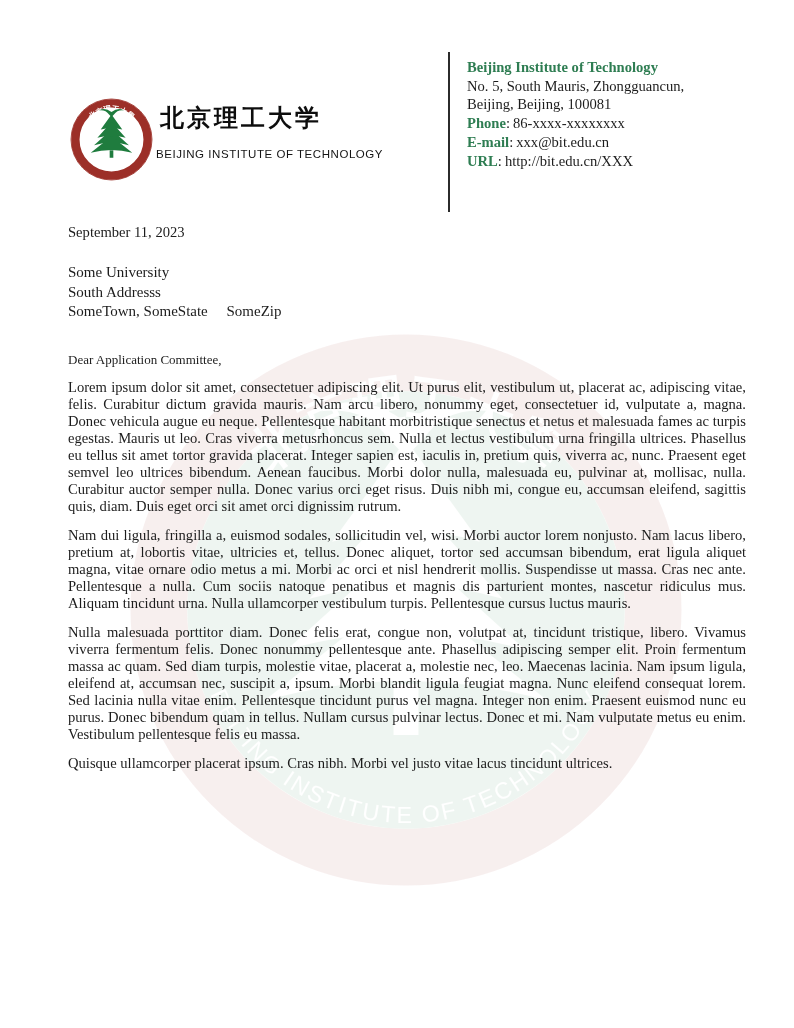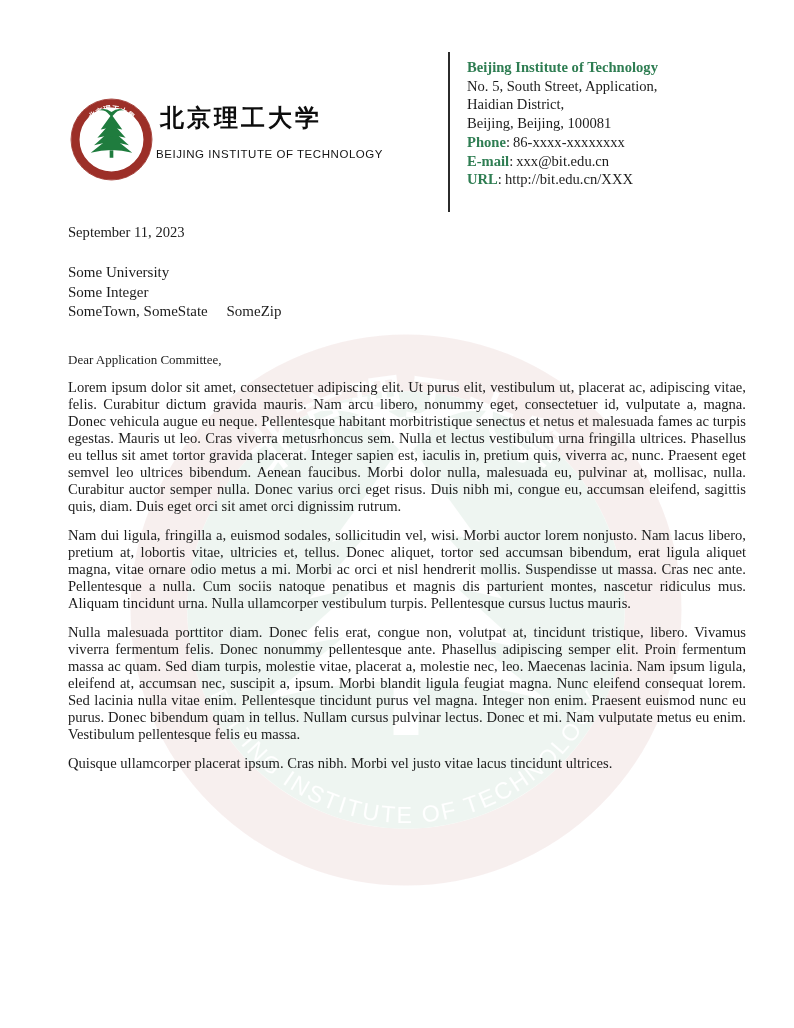--- a/index.html
+++ b/index.html
@@ -101,33 +101,32 @@
     </svg>
   </div>
 
   <div class="logo-cn">北京理工大学</div>
   <div class="logo-en">BEIJING INSTITUTE OF TECHNOLOGY</div>
 
   <div class="header-divider"></div>
 
   <div class="contact">
     <div class="accent">Beijing Institute of Technology</div>
-    <div>No. 5, South Street, Application,</div>
-    <div>Haidian District,</div>
+    <div>No. 5, South Mauris, Zhongguancun,</div>
     <div>Beijing, Beijing, 100081</div>
     <div><span class="accent">Phone</span><span>:</span><span class="val">86-xxxx-xxxxxxxx</span></div>
     <div><span class="accent">E-mail</span><span>:</span><span class="val">xxx@bit.edu.cn</span></div>
     <div><span class="accent">URL</span><span>:</span><span class="val">http://bit.edu.cn/XXX</span></div>
   </div>
 
   <div class="date-line">September 11, 2023</div>
 
   <div class="recipient">
     <div>Some University</div>
-    <div>Some Integer</div>
+    <div>South Addresss</div>
     <div><span>SomeTown, SomeState</span><span class="zip">SomeZip</span></div>
   </div>
 
   <div class="salutation">Dear Application Committee,</div>
 
   <div class="letter-body">
     <p>Lorem ipsum dolor sit amet, consectetuer adipiscing elit. Ut purus elit, vestibulum ut, placerat ac, adipiscing vitae, felis. Curabitur dictum gravida mauris. Nam arcu libero, nonummy eget, consectetuer id, vulputate a, magna. Donec vehicula augue eu neque. Pellentesque habitant morbitristique senectus et netus et malesuada fames ac turpis egestas. Mauris ut leo. Cras viverra metusrhoncus sem. Nulla et lectus vestibulum urna fringilla ultrices. Phasellus eu tellus sit amet tortor gravida placerat. Integer sapien est, iaculis in, pretium quis, viverra ac, nunc. Praesent eget semvel leo ultrices bibendum. Aenean faucibus. Morbi dolor nulla, malesuada eu, pulvinar at, mollisac, nulla. Curabitur auctor semper nulla. Donec varius orci eget risus. Duis nibh mi, congue eu, accumsan eleifend, sagittis quis, diam. Duis eget orci sit amet orci dignissim rutrum.</p>
     <p>Nam dui ligula, fringilla a, euismod sodales, sollicitudin vel, wisi. Morbi auctor lorem nonjusto. Nam lacus libero, pretium at, lobortis vitae, ultricies et, tellus. Donec aliquet, tortor sed accumsan bibendum, erat ligula aliquet magna, vitae ornare odio metus a mi. Morbi ac orci et nisl hendrerit mollis. Suspendisse ut massa. Cras nec ante. Pellentesque a nulla. Cum sociis natoque penatibus et magnis dis parturient montes, nascetur ridiculus mus. Aliquam tincidunt urna. Nulla ullamcorper vestibulum turpis. Pellentesque cursus luctus mauris.</p>
     <p>Nulla malesuada porttitor diam. Donec felis erat, congue non, volutpat at, tincidunt tristique, libero. Vivamus viverra fermentum felis. Donec nonummy pellentesque ante. Phasellus adipiscing semper elit. Proin fermentum massa ac quam. Sed diam turpis, molestie vitae, placerat a, molestie nec, leo. Maecenas lacinia. Nam ipsum ligula, eleifend at, accumsan nec, suscipit a, ipsum. Morbi blandit ligula feugiat magna. Nunc eleifend consequat lorem. Sed lacinia nulla vitae enim. Pellentesque tincidunt purus vel magna. Integer non enim. Praesent euismod nunc eu purus. Donec bibendum quam in tellus. Nullam cursus pulvinar lectus. Donec et mi. Nam vulputate metus eu enim. Vestibulum pellentesque felis eu massa.</p>
     <p>Quisque ullamcorper placerat ipsum. Cras nibh. Morbi vel justo vitae lacus tincidunt ultrices.</p>

